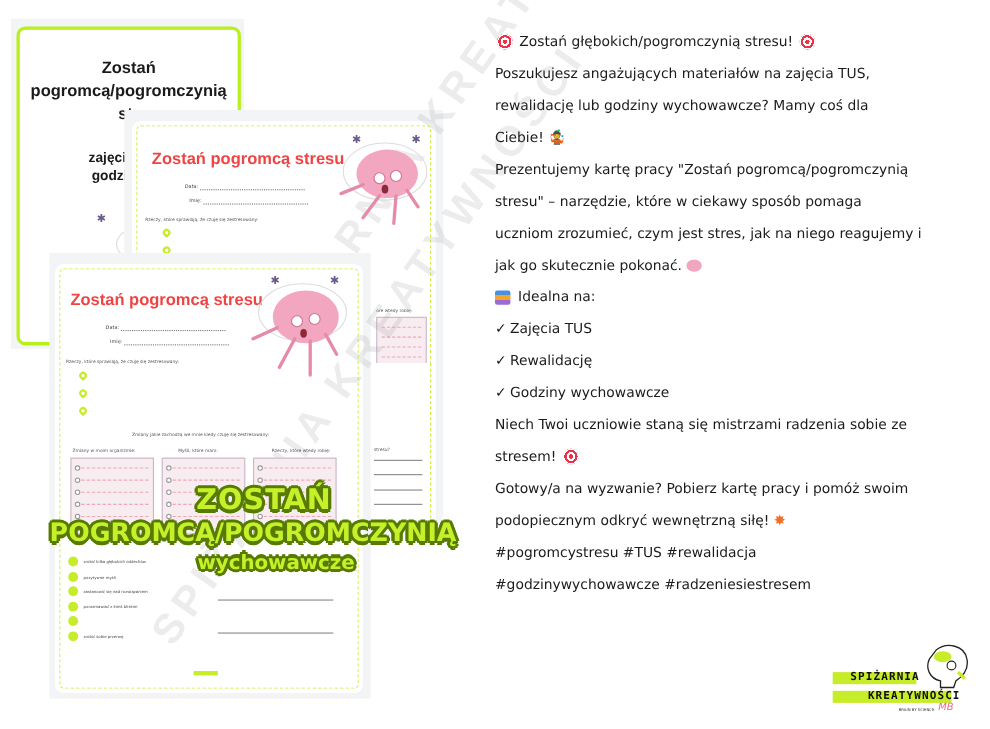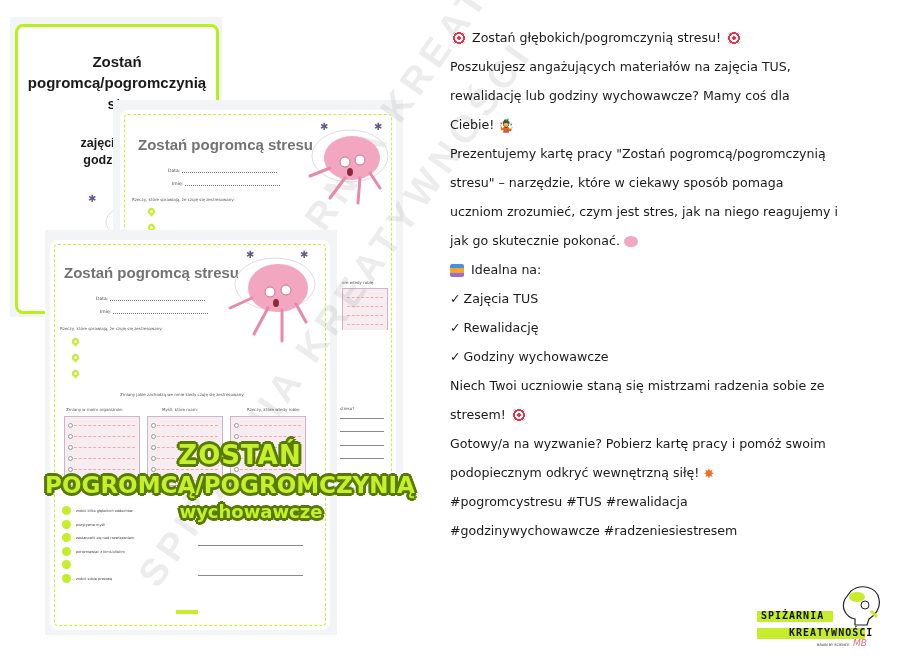--- a/index.html
+++ b/index.html
@@ -14,21 +14,21 @@
            border: 3px solid #b8f01c; border-radius: 8px; }
   .cover-title { position: absolute; left: 0; top: 24px; width: 100%; text-align: center;
                  font-family: "Liberation Sans", sans-serif; font-weight: bold; font-size: 15px; line-height: 21px; color: #1a1a1a; }
   .cover-sub { position: absolute; left: 0; top: 108px; width: 100%; text-align: center;
                font-family: "Liberation Sans", sans-serif; font-weight: bold; font-size: 12.5px; line-height: 17px; color: #1a1a1a; }
 
   .sheet-bg { position: absolute; background: #f3f4f6; }
   .sheet { position: absolute; background: #fff; border-radius: 8px; }
   .sheet-inner { position: absolute; inset: 4px; border: 1.5px dashed #c9f03a; border-radius: 4px; }
   .sheet-title { position: absolute; font-family: "Liberation Sans", sans-serif; font-weight: bold;
-                 color: #737373; font-size: 15px; white-space: nowrap; }
+                 color: #ef4444; font-size: 15px; white-space: nowrap; }
   .field { position: absolute; font-size: 4.5px; color: #444; white-space: nowrap; }
   .field .line { display: inline-block; border-bottom: 1px dotted #777; width: 95px; margin-left: 2px; vertical-align: bottom; }
   .small-txt { position: absolute; font-size: 4px; color: #555; white-space: nowrap; }
   .pin { position: absolute; width: 7px; height: 9px; }
   .pin::before { content: ""; position: absolute; left: 0; top: 0; width: 7px; height: 7px; border-radius: 50% 50% 50% 0;
                  transform: rotate(-45deg); background: #c6ec2a; }
   .pin::after { content: ""; position: absolute; left: 2px; top: 2px; width: 3px; height: 3px; border-radius: 50%; background: #fff; }
 
   .box { position: absolute; background: #f7ecef; border: 1px solid #cbb6c9; }
   .box .row { position: absolute; left: 4px; right: 4px; height: 0; border-top: 1px dashed #f0a7b8; }
@@ -282,18 +282,18 @@
 </div>
 
 <div class="logo">
   <svg style="position:absolute;left:80px;top:0;" width="48" height="42">
     <path d="M14 6 C24 -2 40 2 42 14 C44 24 38 30 32 34 L30 40 L18 40 L18 34 C8 32 4 22 8 14 Z" fill="none" stroke="#222" stroke-width="1.2"></path>
     <ellipse cx="20" cy="12" rx="8" ry="5" fill="#c6ec2a"></ellipse>
     <circle cx="28" cy="20" r="4" fill="none" stroke="#222"></circle>
     <path d="M34 26 L40 32" stroke="#c6ec2a" stroke-width="3"></path>
   </svg>
   <div class="bar" style="top:26px;width:76px;"></div>
-  <div class="txt" style="left:4px;top:25px;">SPIŻARNIA</div>
+  <div class="txt" style="left:16px;top:25px;">SPIŻARNIA</div>
   <div class="bar" style="top:43px;width:108px;"></div>
   <div class="txt" style="left:4px;top:42px;padding-left:28px;">KREATYWNOŚCI</div>
   <div class="tag" style="left:60px;top:58px;">BRAIN BY SCIENCE</div>
   <div style="position:absolute;left:96px;top:53px;font-size:9px;font-style:italic;color:#e86a8a;">MB</div>
 </div>
 
 </body></html>

